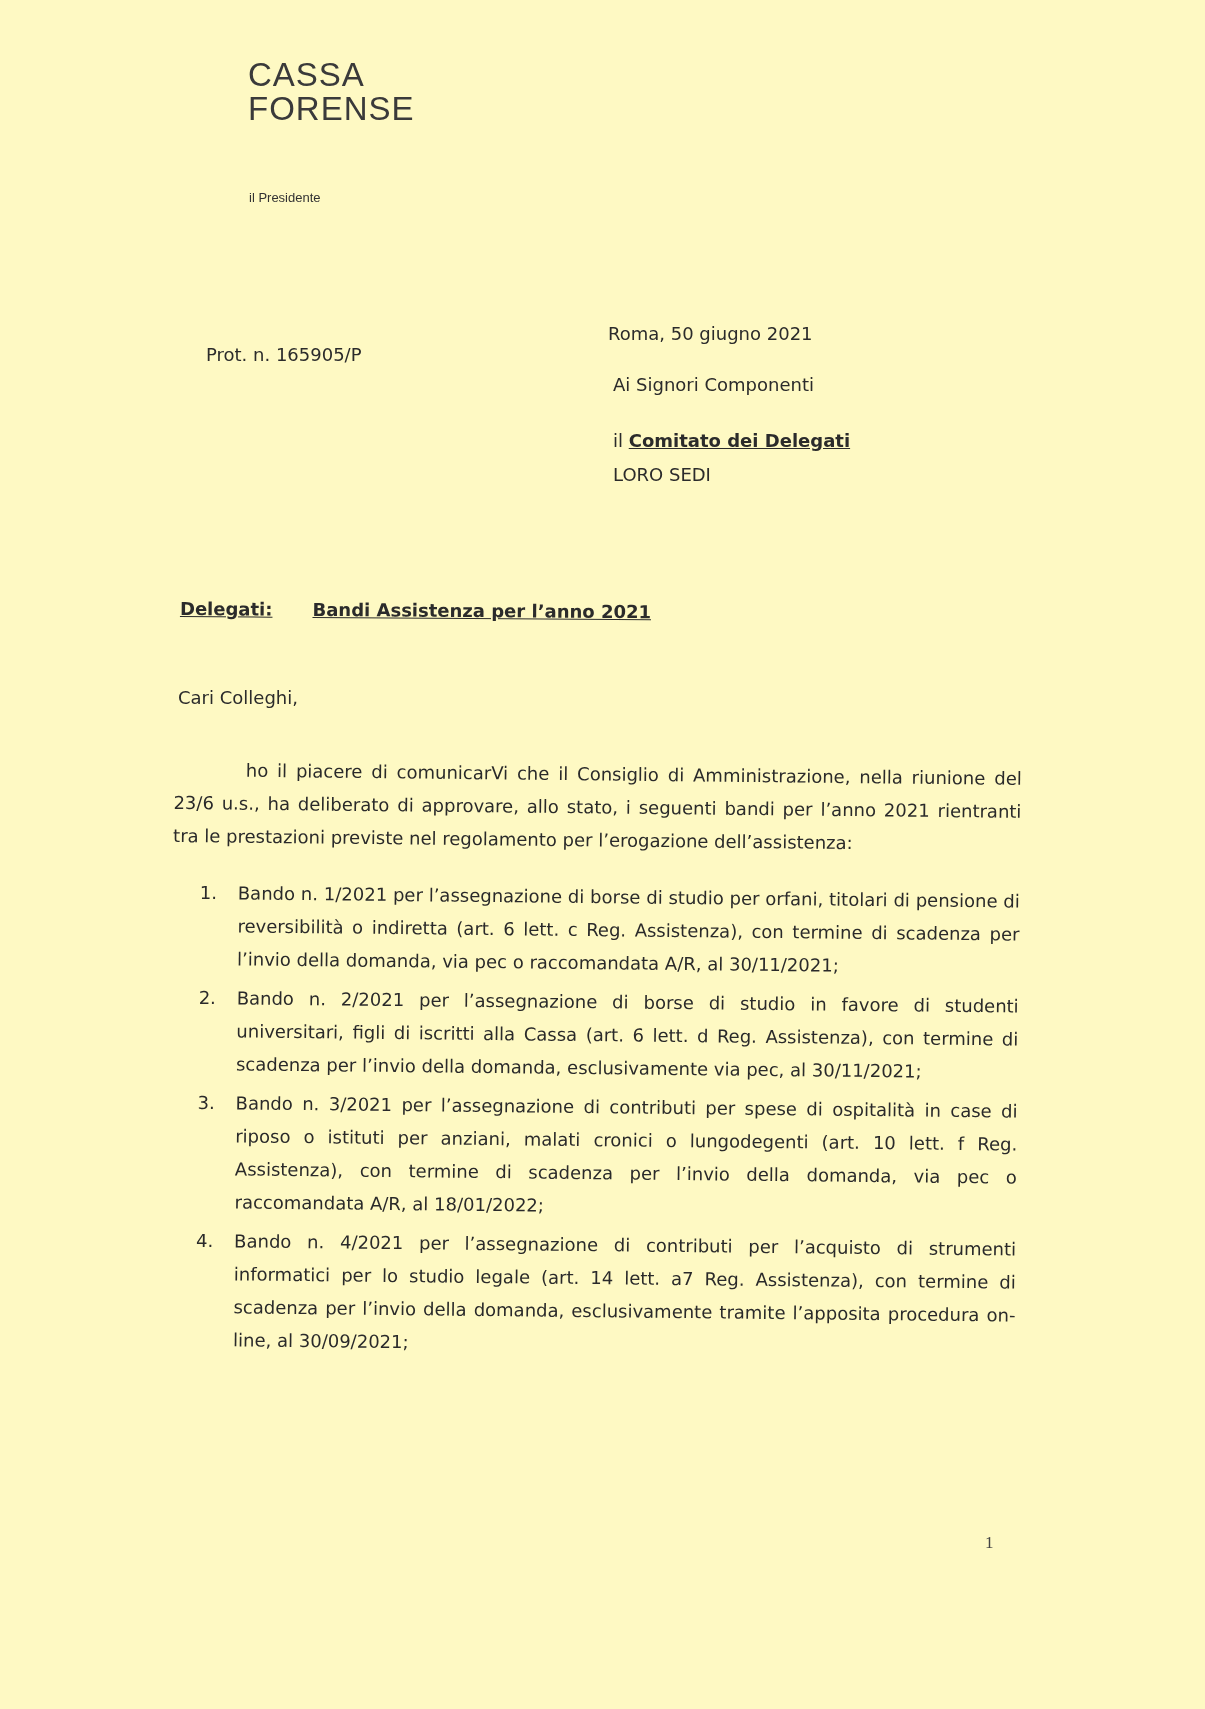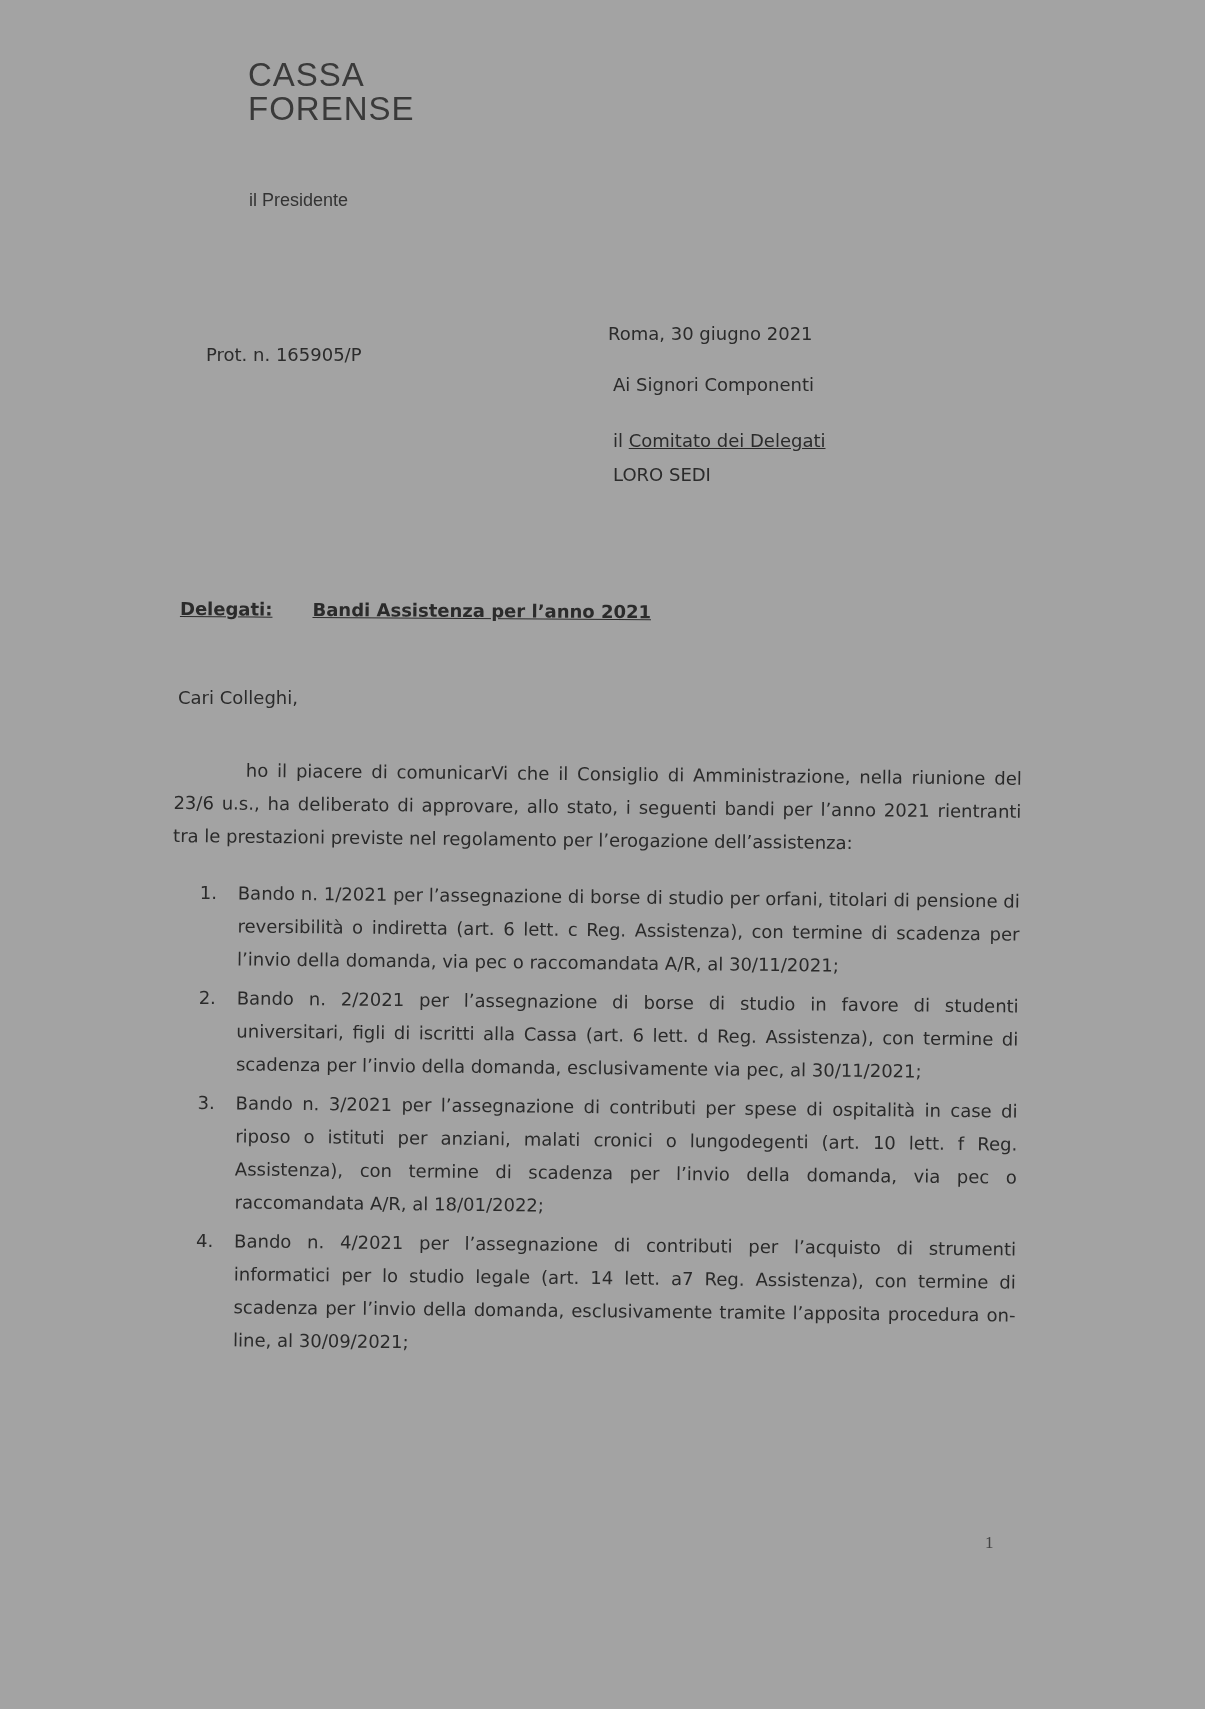--- a/index.html
+++ b/index.html
@@ -1,25 +1,25 @@
 <!DOCTYPE html>
 <html><head>
   <meta charset="utf-8">
   <style>
     html, body { margin: 0; padding: 0; background: #ffffff; }
     body { width: 1205px; height: 1709px; position: relative; overflow: hidden; color: #2a2a2a; font-family: "DejaVu Sans", sans-serif; }
-    .page { position: absolute; left: 0; top: 0; width: 1205px; height: 1709px; background: #a3a3a3; }
+    .page { position: absolute; left: 0; top: 0; width: 1205px; height: 1709px; background: #fef9c3; }
     .logo { position: absolute; left: 248px; top: 58px; font-family: "Liberation Sans", sans-serif; font-weight: 300; font-size: 33px; line-height: 34px; letter-spacing: 1px; color: #3a3a3a; }
-    .presidente { position: absolute; left: 249px; top: 190px; font-family: "Liberation Sans", sans-serif; font-size: 18px; color: #333; }
+    .presidente { position: absolute; left: 249px; top: 190px; font-family: "Liberation Sans", sans-serif; font-size: 13px; color: #333; }
     .t { position: absolute; font-family: "DejaVu Sans", sans-serif; font-size: 18px; color: #2b2b2b; white-space: nowrap; }
     .prot { left: 206px; top: 344px; }
     .date { left: 608px; top: 323px; }
     .addr1 { left: 613px; top: 374px; }
     .addr2 { left: 613px; top: 430px; }
-    .addr2 b { font-weight: normal; text-decoration: underline; }
+    .addr2 b { font-weight: bold; text-decoration: underline; }
     .addr3 { left: 613px; top: 464px; }
     .subject { left: 180px; top: 598px; font-weight: bold; text-decoration: underline; transform: rotate(0.4deg); transform-origin: left; }
     .subject .lab { margin-right: 40px; }
     .greet { left: 178px; top: 663px; margin-top: 24px; }
     .para { position: absolute; left: 174px; top: 735px; width: 848px; font-size: 18px; line-height: 33px; text-align: justify; text-indent: 72px; transform: rotate(0.6deg); transform-origin: left top; }
     .list { position: absolute; left: 200px; top: 876px; width: 820px; margin: 0; padding: 0; list-style: none; transform: rotate(0.6deg); transform-origin: left top; }
     .list li { position: relative; padding-left: 38px; font-size: 18px; line-height: 33px; text-align: justify; margin-bottom: 6px; }
     .list li .num { position: absolute; left: 0; top: 0; }
     .pagenum { position: absolute; left: 985px; top: 1533px; font-family: "Liberation Serif", serif; font-size: 17px; color: #444; }
   </style>
@@ -27,21 +27,21 @@
 <body>
 
 <div class="page">
   <div class="logo">
     <div>CASSA</div>
     <div>FORENSE</div>
   </div>
   <div class="presidente">il Presidente</div>
 
   <div class="t prot">Prot. n. 165905/P</div>
-  <div class="t date">Roma, 30 giugno 2021</div>
+  <div class="t date">Roma, 50 giugno 2021</div>
 
   <div class="t addr1">Ai Signori Componenti</div>
   <div class="t addr2"><span>il </span><b>Comitato dei Delegati</b></div>
   <div class="t addr3">LORO SEDI</div>
 
   <div class="t subject">
     <span class="lab">Delegati:</span><span>Bandi Assistenza per l’anno 2021</span>
   </div>
 
   <div class="t greet">Cari Colleghi,</div>

